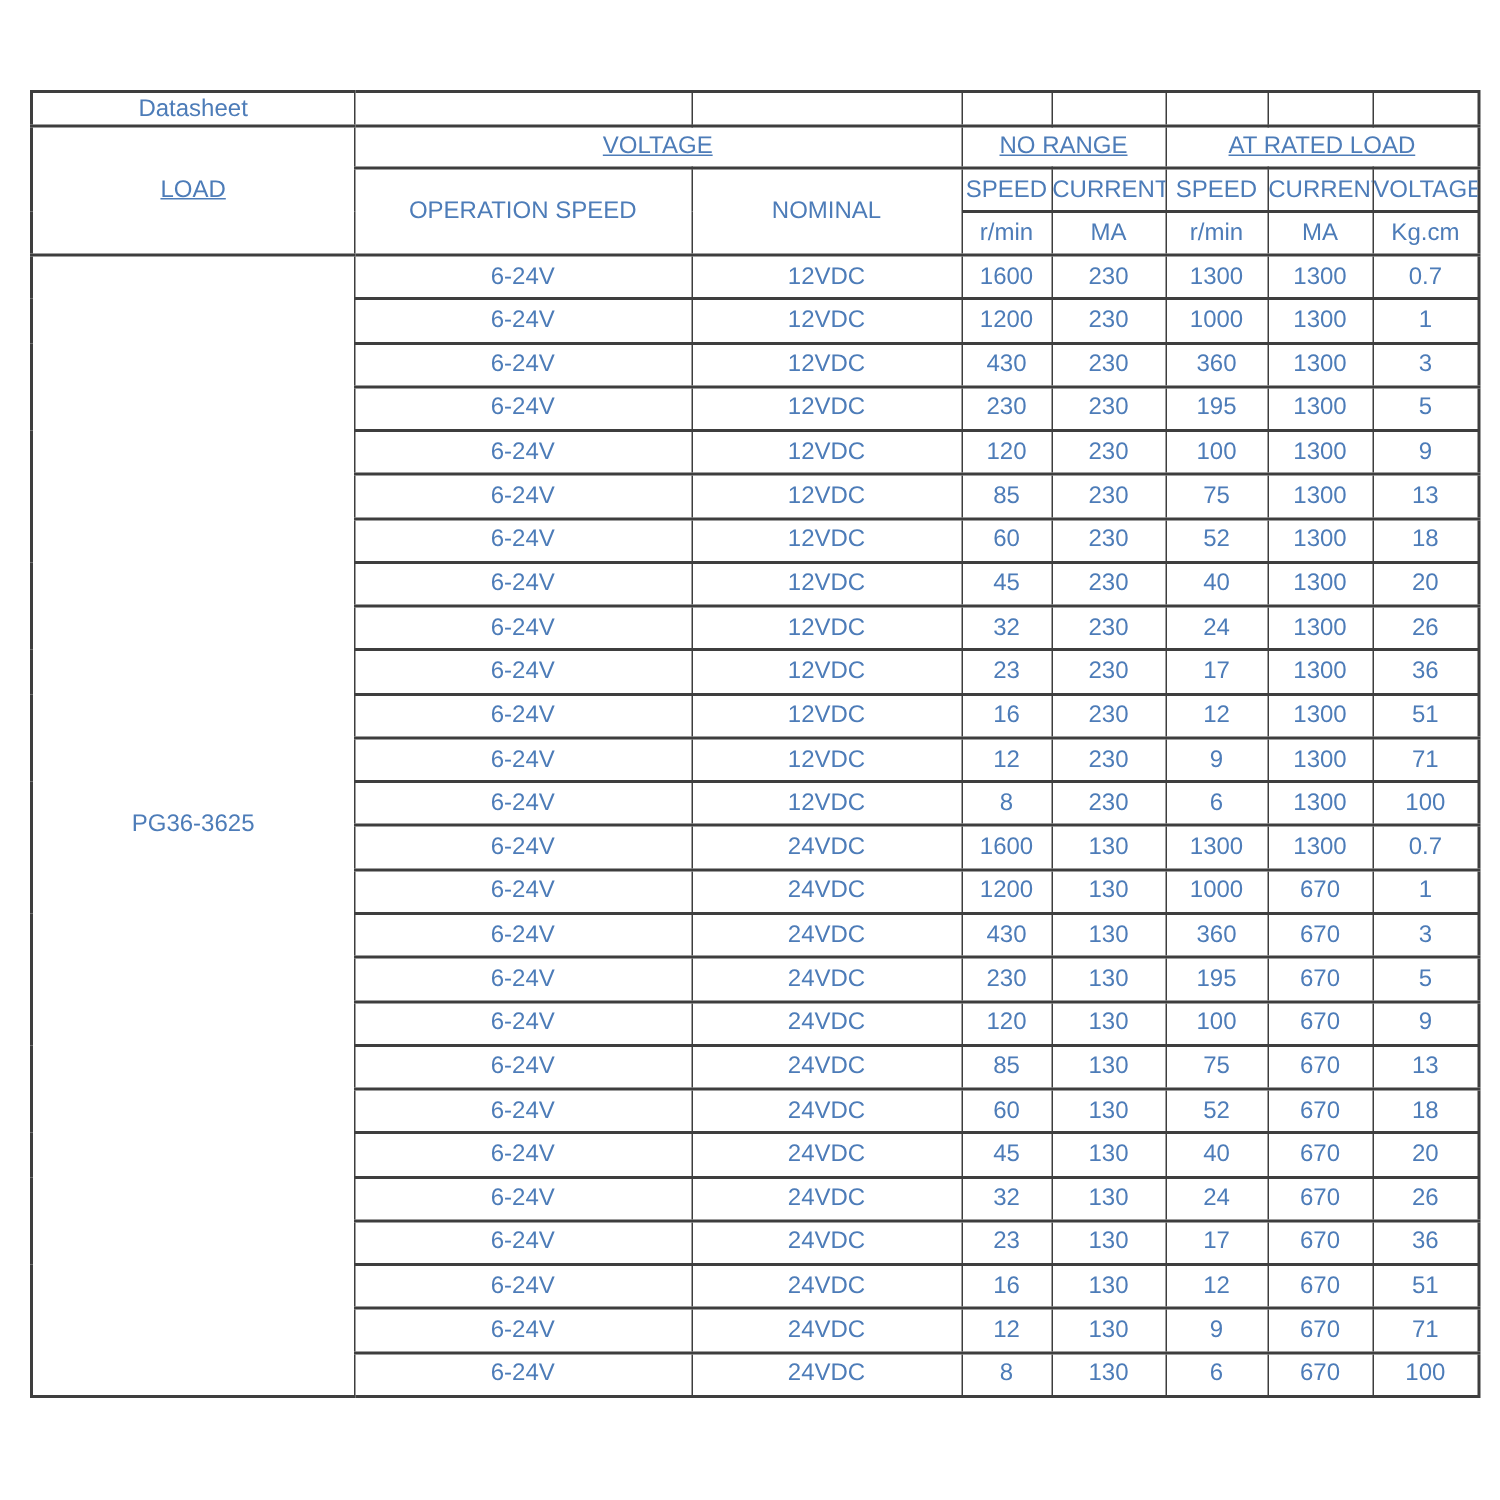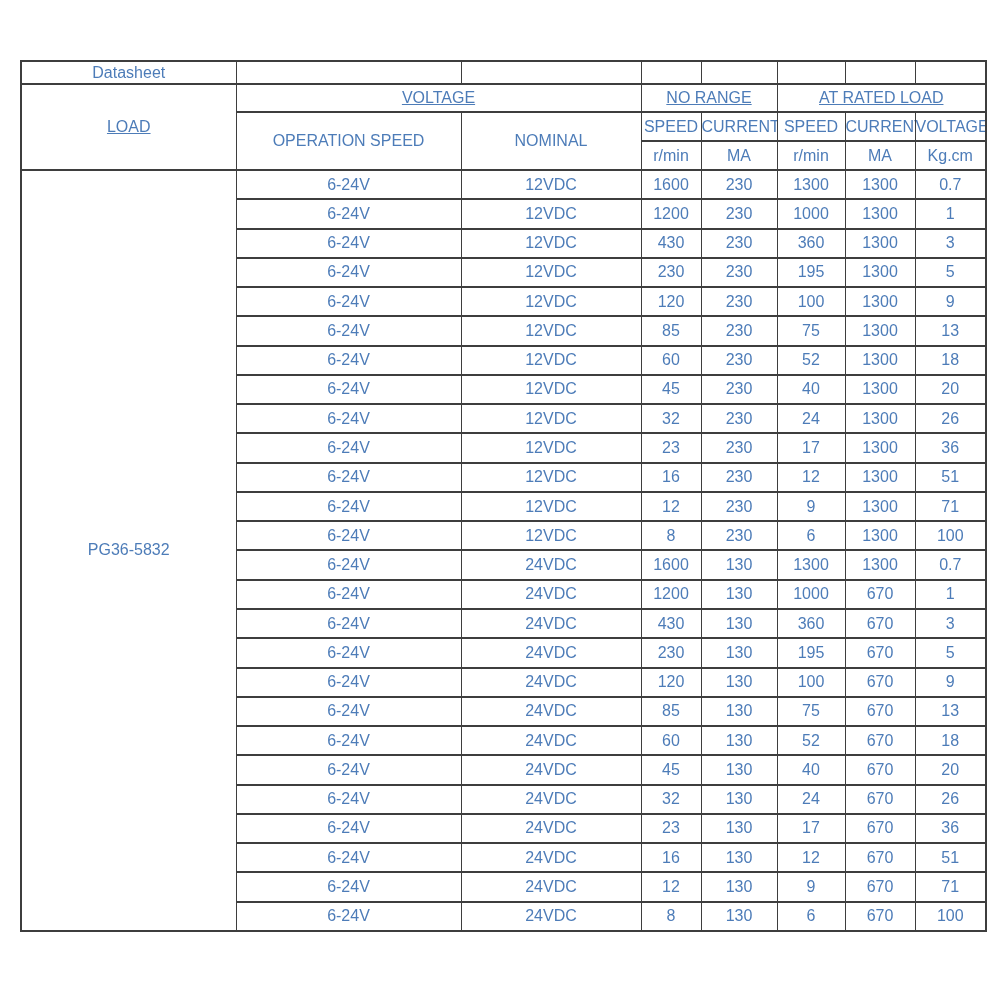--- a/index.html
+++ b/index.html
@@ -98,21 +98,21 @@
       </tr>
       <tr class="row-units" data-name="header-units-row">
         <th class="thick-left" data-name="unit-no-load-speed">r/min</th>
         <th data-name="unit-no-load-current">MA</th>
         <th class="thick-left" data-name="unit-rated-speed">r/min</th>
         <th data-name="unit-rated-current">MA</th>
         <th data-name="unit-torque">Kg.cm</th>
       </tr>
 
     <tr data-name="table-row">
-          <td rowspan="26" class="model-cell" data-name="model-value">PG36-5832</td>
+          <td rowspan="26" class="model-cell" data-name="model-value">PG36-3625</td>
           <td data-name="operation-range-cell">6-24V</td>
           <td data-name="nominal-cell">12VDC</td>
           <td data-name="no-load-speed-cell" class="thick-left">1600</td>
           <td data-name="no-load-current-cell">230</td>
           <td data-name="rated-speed-cell" class="thick-left">1300</td>
           <td data-name="rated-current-cell">1300</td>
           <td data-name="torque-cell">0.7</td>
         </tr>
         <tr data-name="table-row">
           <td data-name="operation-range-cell">6-24V</td>

